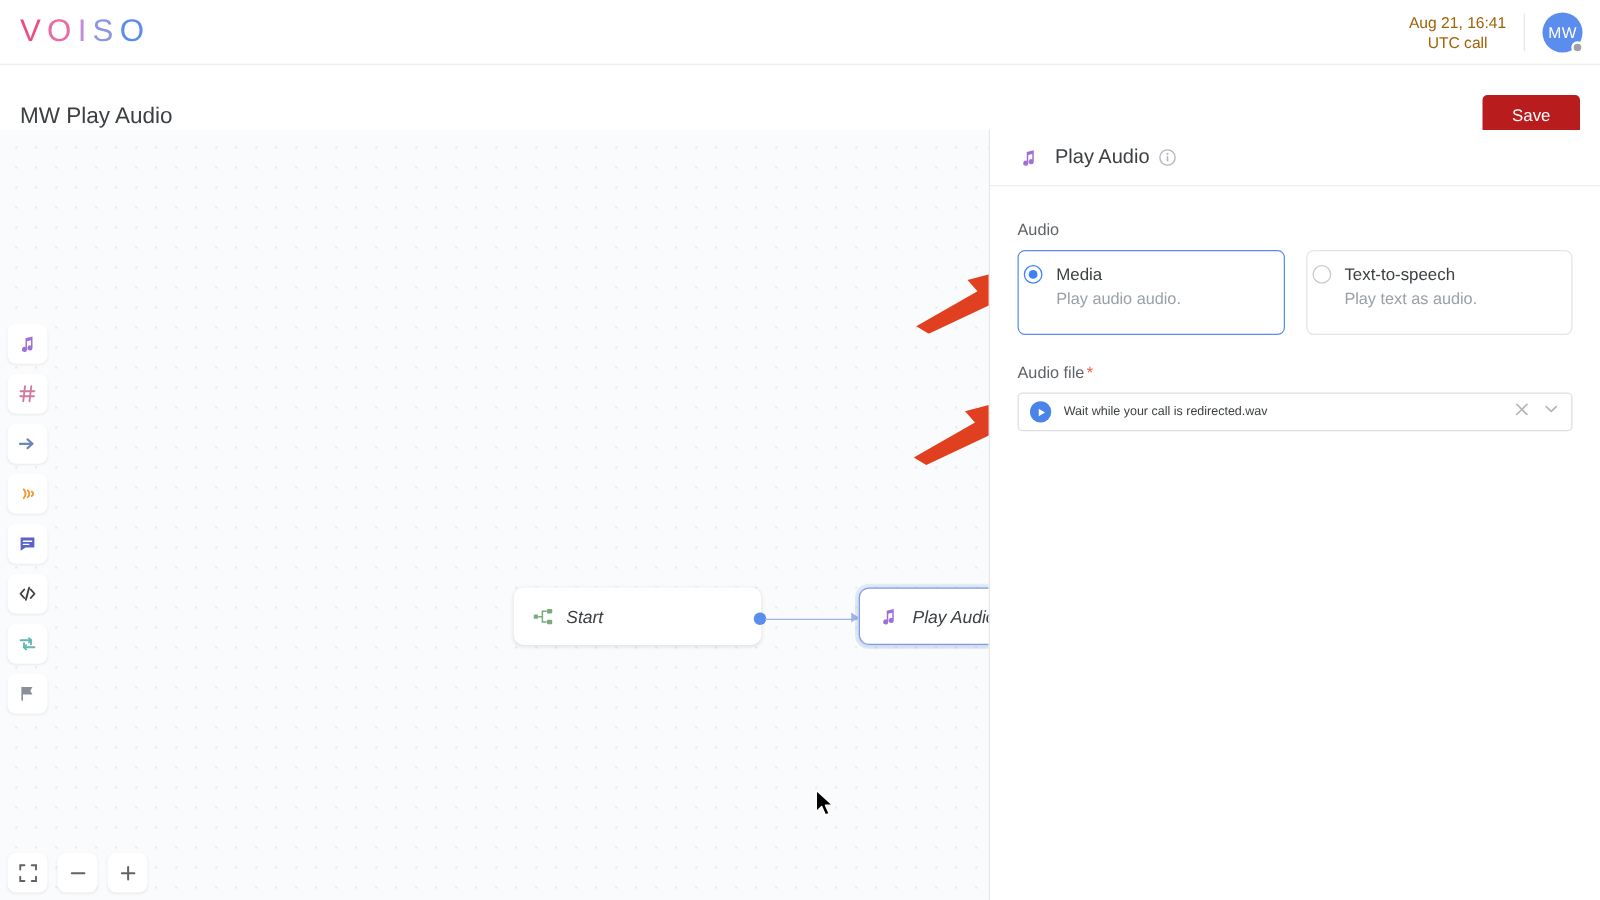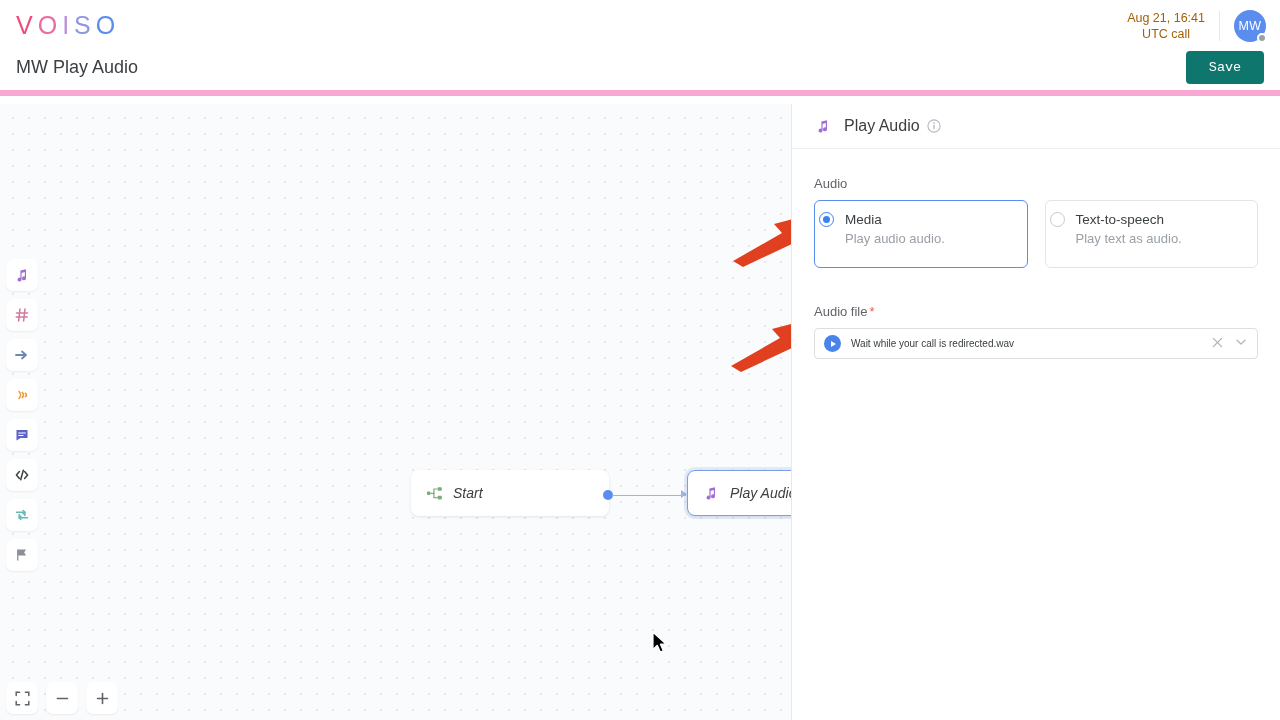--- a/index.html
+++ b/index.html
@@ -38,30 +38,30 @@
     font-size: 12.5px; font-weight: 400; letter-spacing: .3px;
   }
   .avatar-dot {
     position: absolute; right: -1px; bottom: -1px;
     width: 10px; height: 10px; border-radius: 50%;
     background: #9aa0a6; border: 2px solid #fff;
   }
 
   
   .titlebar {
-    position: absolute; left: 0; top: 44px; width: 1280px; height: 52px;
-    background: #fff; border-bottom: 6px solid #f9a8d4;
+    position: absolute; left: 0; top: 68px; width: 1280px; height: 52px;
+    background: #fff; border-bottom: 3px solid #f9a8d4;
     display: flex; align-items: center;
   }
   .page-title { margin-left: 16px; font-size: 18px; color: #3c4043; }
   .save-btn {
     margin-left: auto; margin-right: 16px;
     width: 78px; height: 33px; border-radius: 4px;
-    background: #0f766e; color: #fff; border: none;
-    font-size: 13.5px; font-family: Liberation Mono, monospace; cursor: pointer;
+    background: #b91c1c; color: #fff; border: none;
+    font-size: 13.5px; font-family: Liberation Sans, sans-serif; cursor: pointer;
     display: flex; align-items: center; justify-content: center;
   }
 
   
   .canvas {
     position: absolute; left: 0; top: 104px; width: 791px; height: 616px;
     background-color: #fafbfc;
     background-image: radial-gradient(#e6e7ea 1.1px, transparent 1.2px);
     background-size: 16px 16px;
     background-position: 5px 6px;
@@ -161,21 +161,21 @@
     display: flex; align-items: center; justify-content: center;
     flex: none;
   }
   .radio.on { border-color: #3b82f6; }
   .radio.on::after {
     content: ''; width: 7px; height: 7px; border-radius: 50%; background: #3b82f6;
   }
   .rc-title { margin-left: 11px; font-size: 13.5px; color: #3c4043; }
   .rc-sub { margin-left: 26px; margin-top: 4px; font-size: 13px; color: #9aa0a6; }
 
-  .audio-block { margin-top: 36px; }
+  .audio-block { margin-top: 22px; }
   .select-box {
     height: 31px; border: 1px solid #dcdee2; border-radius: 4px;
     display: flex; align-items: center; padding: 0 9px 0 9px; background: #fff;
   }
   .play-btn {
     width: 17px; height: 17px; border-radius: 50%; background: #4a84e8;
     display: flex; align-items: center; justify-content: center; flex: none;
     cursor: pointer;
   }
   .play-btn .tri {

